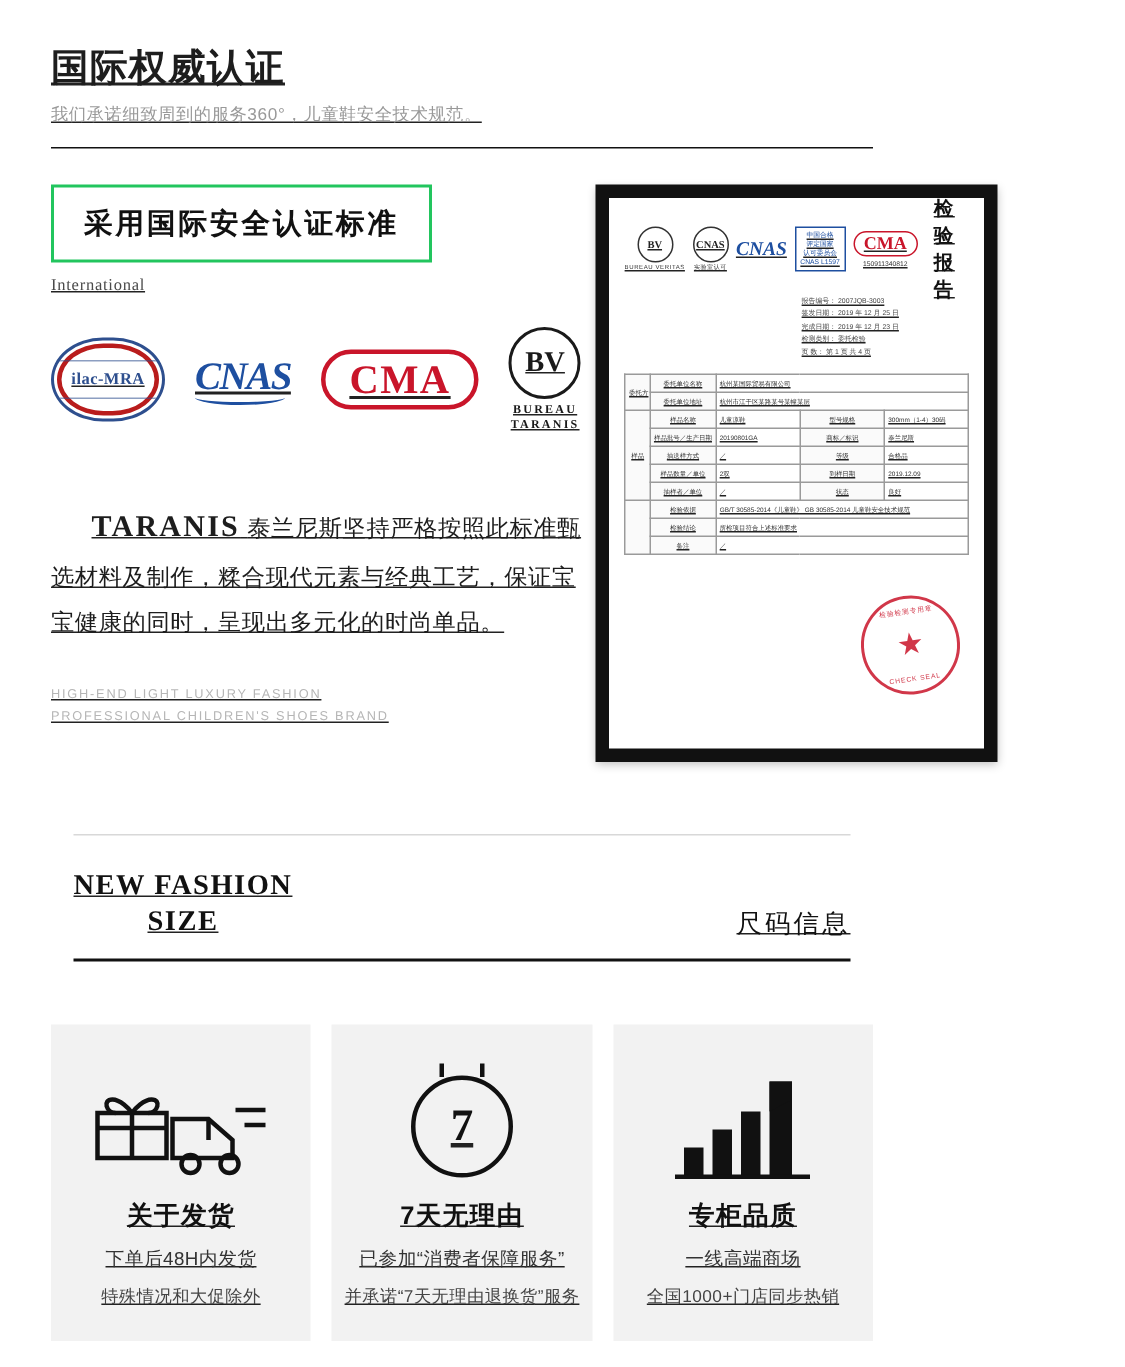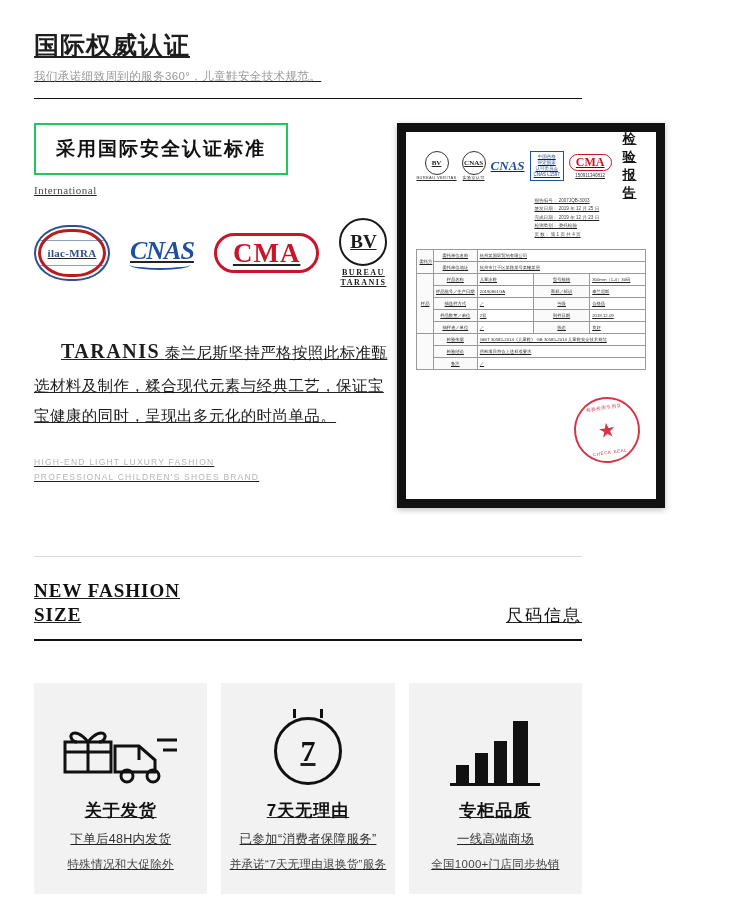--- a/index.html
+++ b/index.html
@@ -341,21 +341,22 @@
     position: absolute;
     bottom: 6px; left: 0; right: 0;
     text-align: center;
     font-size: 4.5px;
     letter-spacing: .6px;
   }
 
   
   .size-sec {
     margin-top: 48px;
-    padding: 0 34px;
+    padding: 0 49px;
+    text-align: center;
   }
   .size-top-rule {
     height: 1px;
     background: #d8d8d8;
   }
   .size-row {
     display: flex;
     align-items: flex-end;
     justify-content: space-between;
     padding-top: 22px;

